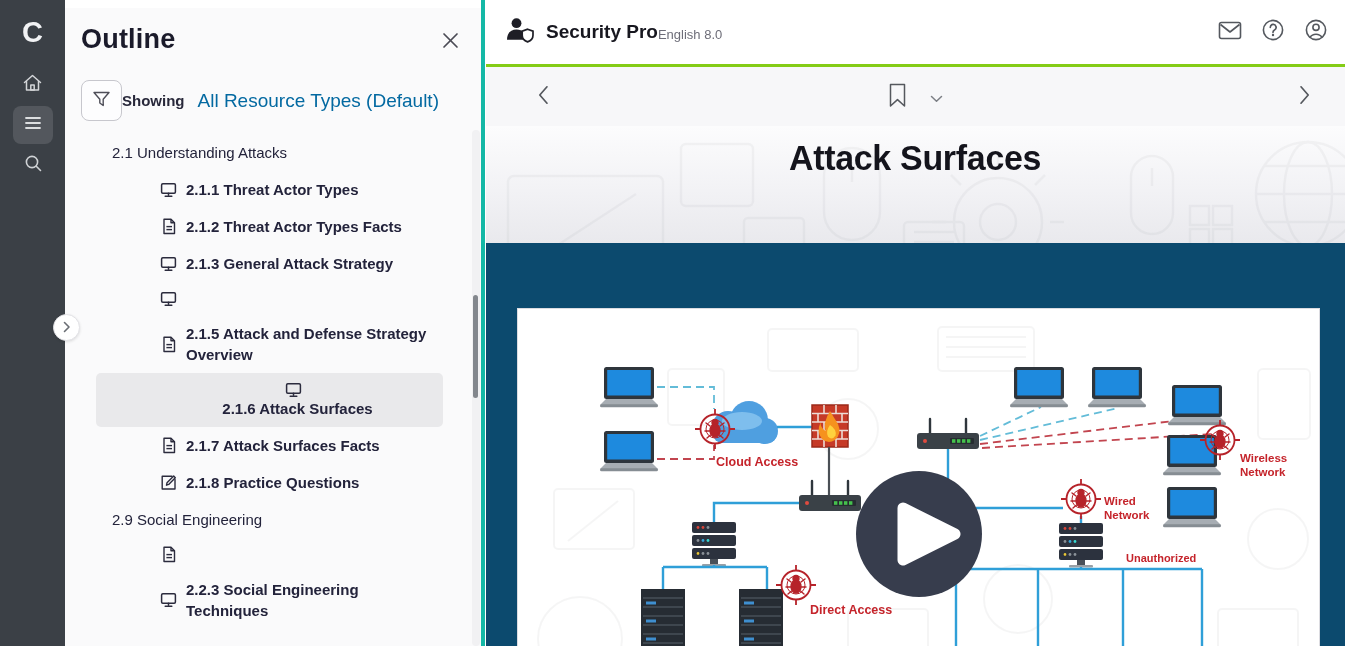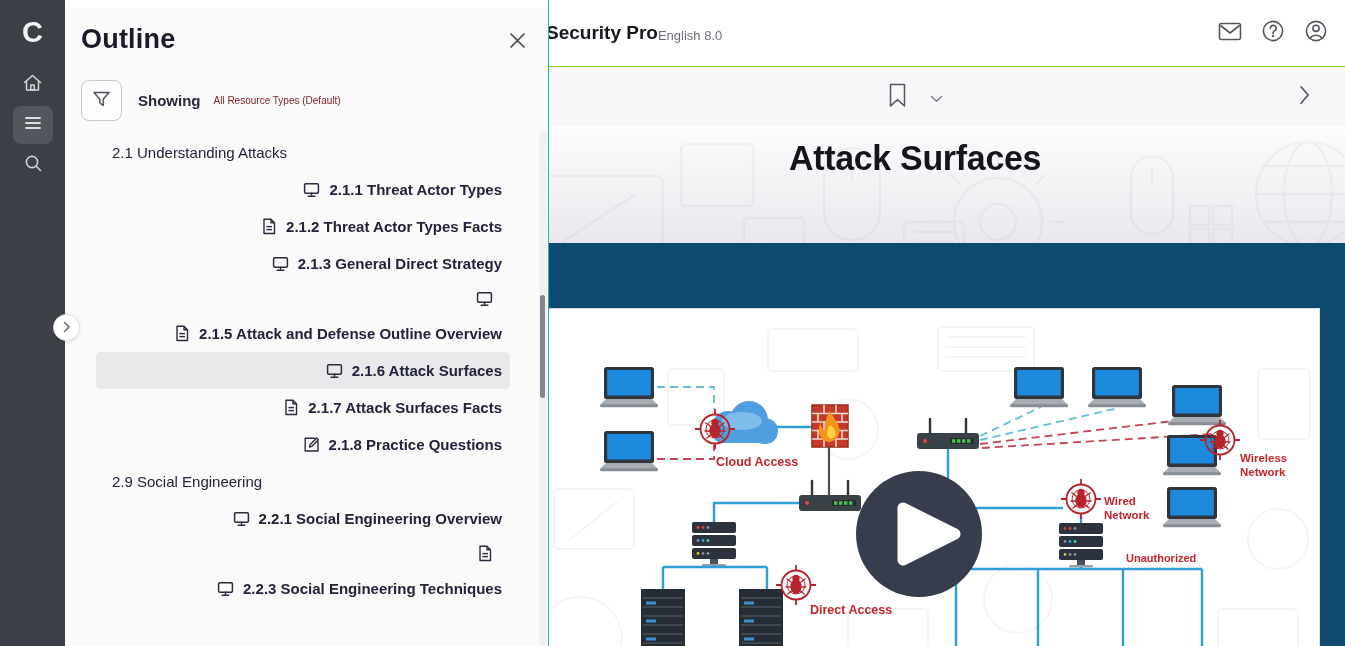--- a/index.html
+++ b/index.html
@@ -9,54 +9,54 @@
   
   .rail { position:absolute; left:0; top:0; width:65px; height:100%;
     background:#3b4046; z-index:3; }
   .rail-logo { height:64px; display:flex; align-items:center; justify-content:center;
     color:#f2f3f5; font-size:29px; font-weight:600; }
   .rail-btn { width:40px; height:38px; margin:2px auto; display:flex; align-items:center;
     justify-content:center; border-radius:8px; cursor:pointer; }
   .rail-btn.active { background:#53575d; }
 
   
-  .outline-panel { position:absolute; left:65px; top:0; width:484px; height:100%;
-    background:#fafafb; border-right:1px solid #14b8a6; z-index:2; }
+  .outline-panel { position:absolute; left:65px; top:0; width:420px; height:100%;
+    background:#fafafb; border-right:4px solid #14b8a6; z-index:2; }
   .panel-top-strip { height:8px; background:#fff; }
   .outline-header { display:flex; align-items:flex-start; justify-content:space-between;
     padding:16px 20px 0 16px; }
   .outline-title { font-size:27px; font-weight:800; color:#1b1b2b; letter-spacing:.2px; }
   .close-btn { margin-top:7px; width:22px; height:22px; display:flex; align-items:center;
     justify-content:center; cursor:pointer; }
   .filter-row { margin:25px 16px 0 16px; display:flex; align-items:center; }
   .filter-btn { width:41px; height:41px; background:#fdfdfe; border:1px solid #c7c7cd;
     border-radius:8px; display:flex; align-items:center; justify-content:center; cursor:pointer; }
-  .filter-showing { margin-left:16px; font-size:15px; font-weight:700; color:#28283a; }
-  .filter-value { margin-left:13px; font-size:10px; color:#7f1d1d; }
+  .filter-showing { font-size:15px; font-weight:700; color:#28283a; }
+  .filter-value { margin-left:13px; font-size:19px; color:#0369a1; }
   .tree { margin-top:13px; }
   .section-label { padding:10px 16px 9px 47px; font-size:15px; font-weight:400;
     color:#23233b; line-height:18px; }
   .item { display:flex; align-items:center; margin:0 38px 0 31px; padding:8px 8px 8px 64px;
-    border-radius:5px; cursor:pointer;justify-content:flex-end; }
-  .item.selected { background:#e9e9eb; }
+    border-radius:5px; cursor:pointer; }
+  .item.selected { background:#e9e9eb;flex-direction:column; }
   .item-icon { flex:0 0 17px; height:17px; margin-right:9px; display:flex;
     align-items:center; justify-content:center; }
   .item-label { font-size:15px; font-weight:700; color:#23233b; line-height:21px; }
   .scroll-track { position:absolute; right:1px; top:130px; bottom:0; width:8px;
     background:#f1f1f3; border-radius:4px; }
   .scroll-thumb { position:absolute; left:1px; top:165px; width:5px; height:103px;
     background:#83878d; border-radius:3px; cursor:pointer; }
   .panel-toggle { position:absolute; left:53px; top:314px; width:27px; height:27px;
     background:#fff; border:1px solid #e2e2e6; border-radius:50%; z-index:6;
     display:flex; align-items:center; justify-content:center; cursor:pointer;
     box-shadow:0 1px 3px rgba(0,0,0,.12); }
 
   
   .main { position:absolute; left:486px; top:0; width:859px; height:100%; background:#fff; }
-  .app-header { height:67px; background:#fff; border-bottom:1px solid #84cc16;
+  .app-header { height:67px; background:#fff; border-bottom:3px solid #84cc16;
     display:flex; align-items:center; padding:0 16px 0 20px; }
   .course-title { margin-left:12px; font-size:19px; font-weight:700; color:#17171f; }
   .course-edition { margin-top:5px; font-size:13px; color:#6d6d78; }
   .hdr-spacer { flex:1; }
   .hdr-icon { width:26px; height:26px; margin-left:17px; display:flex; align-items:center;
     justify-content:center; cursor:pointer; }
 
   .nav-bar { height:59px; background:#f7f7f9; position:relative; }
   .nav-arrow { position:absolute; top:17px; width:26px; height:26px; display:flex;
     align-items:center; justify-content:center; cursor:pointer; }
@@ -160,41 +160,41 @@
         <span class="item-label">2.1.2 Threat Actor Types Facts</span>
       </div>
       <div class="item">
         <span class="item-icon">
           <svg width="17" height="16" viewBox="0 0 17 16" fill="none" stroke="#2b2b3d" stroke-width="1.5" stroke-linecap="round">
             <rect x="1.6" y="1.8" width="13.8" height="9.4" rx="1.2"></rect>
             <line x1="8.5" y1="11.2" x2="8.5" y2="13.2"></line>
             <line x1="5.2" y1="14.2" x2="11.8" y2="14.2"></line>
           </svg>
         </span>
-        <span class="item-label">2.1.3 General Direct Strategy</span>
+        <span class="item-label">2.1.3 General Attack Strategy</span>
       </div>
       <div class="item">
         <span class="item-icon">
           <svg width="17" height="16" viewBox="0 0 17 16" fill="none" stroke="#2b2b3d" stroke-width="1.5" stroke-linecap="round">
             <rect x="1.6" y="1.8" width="13.8" height="9.4" rx="1.2"></rect>
             <line x1="8.5" y1="11.2" x2="8.5" y2="13.2"></line>
             <line x1="5.2" y1="14.2" x2="11.8" y2="14.2"></line>
           </svg>
         </span>
       </div>
       <div class="item">
         <span class="item-icon">
           <svg width="14" height="17" viewBox="0 0 14 17" fill="none" stroke="#2b2b3d" stroke-width="1.4" stroke-linejoin="round">
             <path d="M2,1.2 H9 L12.5,4.7 V15.5 H2 Z"></path>
             <path d="M9,1.2 V4.7 H12.5"></path>
             <line x1="4.4" y1="8.6" x2="10" y2="8.6"></line>
             <line x1="4.4" y1="11.6" x2="10" y2="11.6"></line>
           </svg>
         </span>
-        <span class="item-label">2.1.5 Attack and Defense Outline Overview</span>
+        <span class="item-label">2.1.5 Attack and Defense Strategy Overview</span>
       </div>
       <div class="item selected">
         <span class="item-icon">
           <svg width="17" height="16" viewBox="0 0 17 16" fill="none" stroke="#2b2b3d" stroke-width="1.5" stroke-linecap="round">
             <rect x="1.6" y="1.8" width="13.8" height="9.4" rx="1.2"></rect>
             <line x1="8.5" y1="11.2" x2="8.5" y2="13.2"></line>
             <line x1="5.2" y1="14.2" x2="11.8" y2="14.2"></line>
           </svg>
         </span>
         <span class="item-label">2.1.6 Attack Surfaces</span>
@@ -213,30 +213,20 @@
       <div class="item">
         <span class="item-icon">
           <svg width="17" height="17" viewBox="0 0 17 17" fill="none" stroke="#2b2b3d" stroke-width="1.4" stroke-linecap="round" stroke-linejoin="round">
             <path d="M12,2.2 H2.2 V15 H15 V5.5"></path>
             <path d="M6.5,11.2 L7,8.8 L13.7,2.1 L15.3,3.7 L8.7,10.4 Z"></path>
           </svg>
         </span>
         <span class="item-label">2.1.8 Practice Questions</span>
       </div>
       <div class="section-label">2.9 Social Engineering</div>
-      <div class="item">
-        <span class="item-icon">
-          <svg width="17" height="16" viewBox="0 0 17 16" fill="none" stroke="#2b2b3d" stroke-width="1.5" stroke-linecap="round">
-            <rect x="1.6" y="1.8" width="13.8" height="9.4" rx="1.2"></rect>
-            <line x1="8.5" y1="11.2" x2="8.5" y2="13.2"></line>
-            <line x1="5.2" y1="14.2" x2="11.8" y2="14.2"></line>
-          </svg>
-        </span>
-        <span class="item-label">2.2.1 Social Engineering Overview</span>
-      </div>
       <div class="item">
         <span class="item-icon">
           <svg width="14" height="17" viewBox="0 0 14 17" fill="none" stroke="#2b2b3d" stroke-width="1.4" stroke-linejoin="round">
             <path d="M2,1.2 H9 L12.5,4.7 V15.5 H2 Z"></path>
             <path d="M9,1.2 V4.7 H12.5"></path>
             <line x1="4.4" y1="8.6" x2="10" y2="8.6"></line>
             <line x1="4.4" y1="11.6" x2="10" y2="11.6"></line>
           </svg>
         </span>
       </div>

